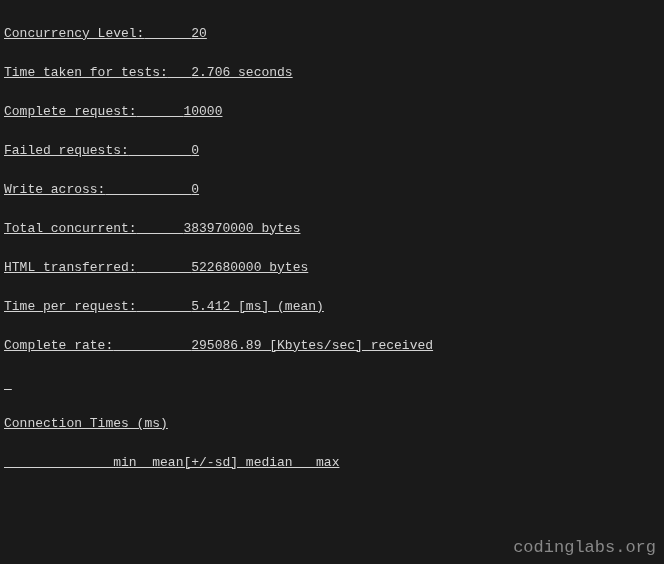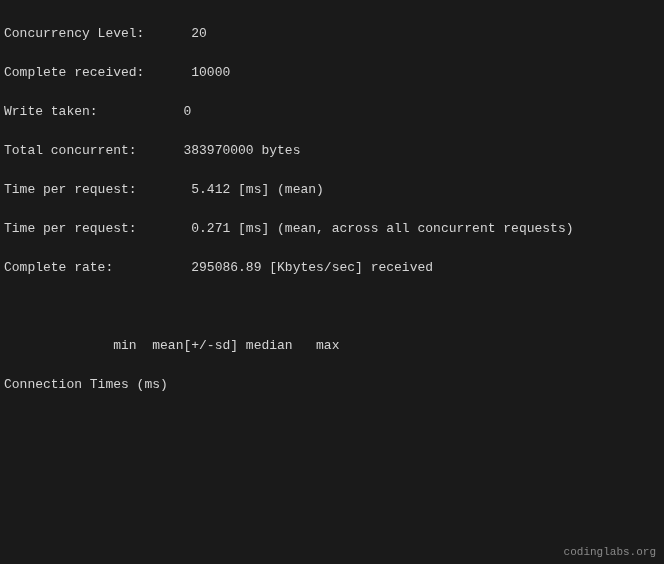--- a/index.html
+++ b/index.html
@@ -17,43 +17,46 @@
       width: 664px;
       height: 564px;
       overflow: hidden;
       position: relative;
     }
     .terminal {
       white-space: pre;
     }
     .line {
       display: block;
+      text-decoration: underline;
     }
     .footer {
       position: absolute;
       bottom: 4px;
       right: 8px;
       color: #888;
-      font-size: 11px;
+      font-size: 17px;
     }
   </style>
 </head>
 <body>
 
 <div class="terminal">
 <span class="line"><span>Concurrency Level:</span>      <span>20</span></span>
-<span class="line"><span>Complete received:</span>      <span>10000</span></span>
-<span class="line"><span>Write taken:</span>           <span>0</span></span>
+<span class="line"><span>Time taken for tests:</span>   <span>2.706 seconds</span></span>
+<span class="line"><span>Complete request:</span>      <span>10000</span></span>
+<span class="line"><span>Failed requests:</span>        <span>0</span></span>
+<span class="line"><span>Write across:</span>           <span>0</span></span>
 <span class="line"><span>Total concurrent:</span>      <span>383970000 bytes</span></span>
+<span class="line"><span>HTML transferred:</span>       <span>522680000 bytes</span></span>
 <span class="line"><span>Time per request:</span>       <span>5.412 [ms] (mean)</span></span>
-<span class="line"><span>Time per request:</span>       <span>0.271 [ms] (mean, across all concurrent requests)</span></span>
 <span class="line"><span>Complete rate:</span>          <span>295086.89 [Kbytes/sec] received</span></span>
 <span class="line"> </span>
+<span class="line">Connection Times (ms)</span>
 <span class="line">              min  mean[+/-sd] median   max</span>
-<span class="line">Connection Times (ms)</span>
 
 
 
 
 
 
 
 
 
 

